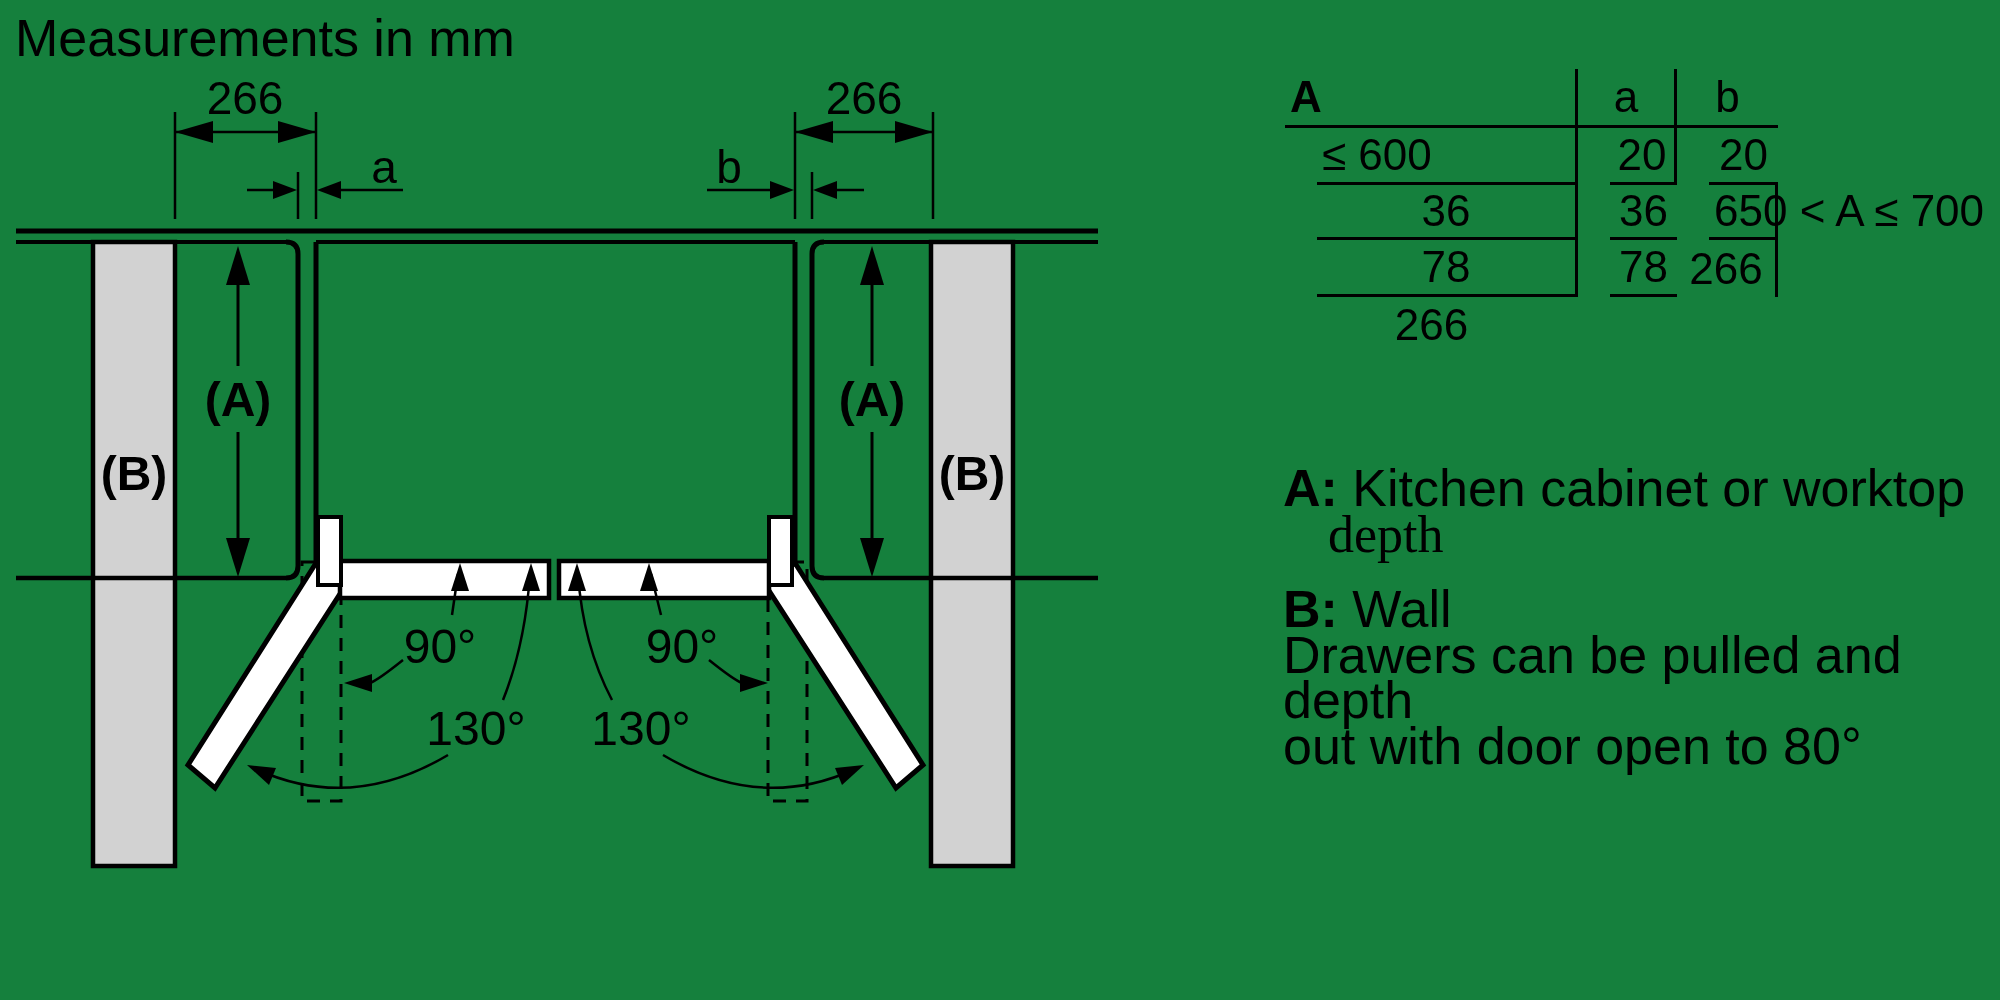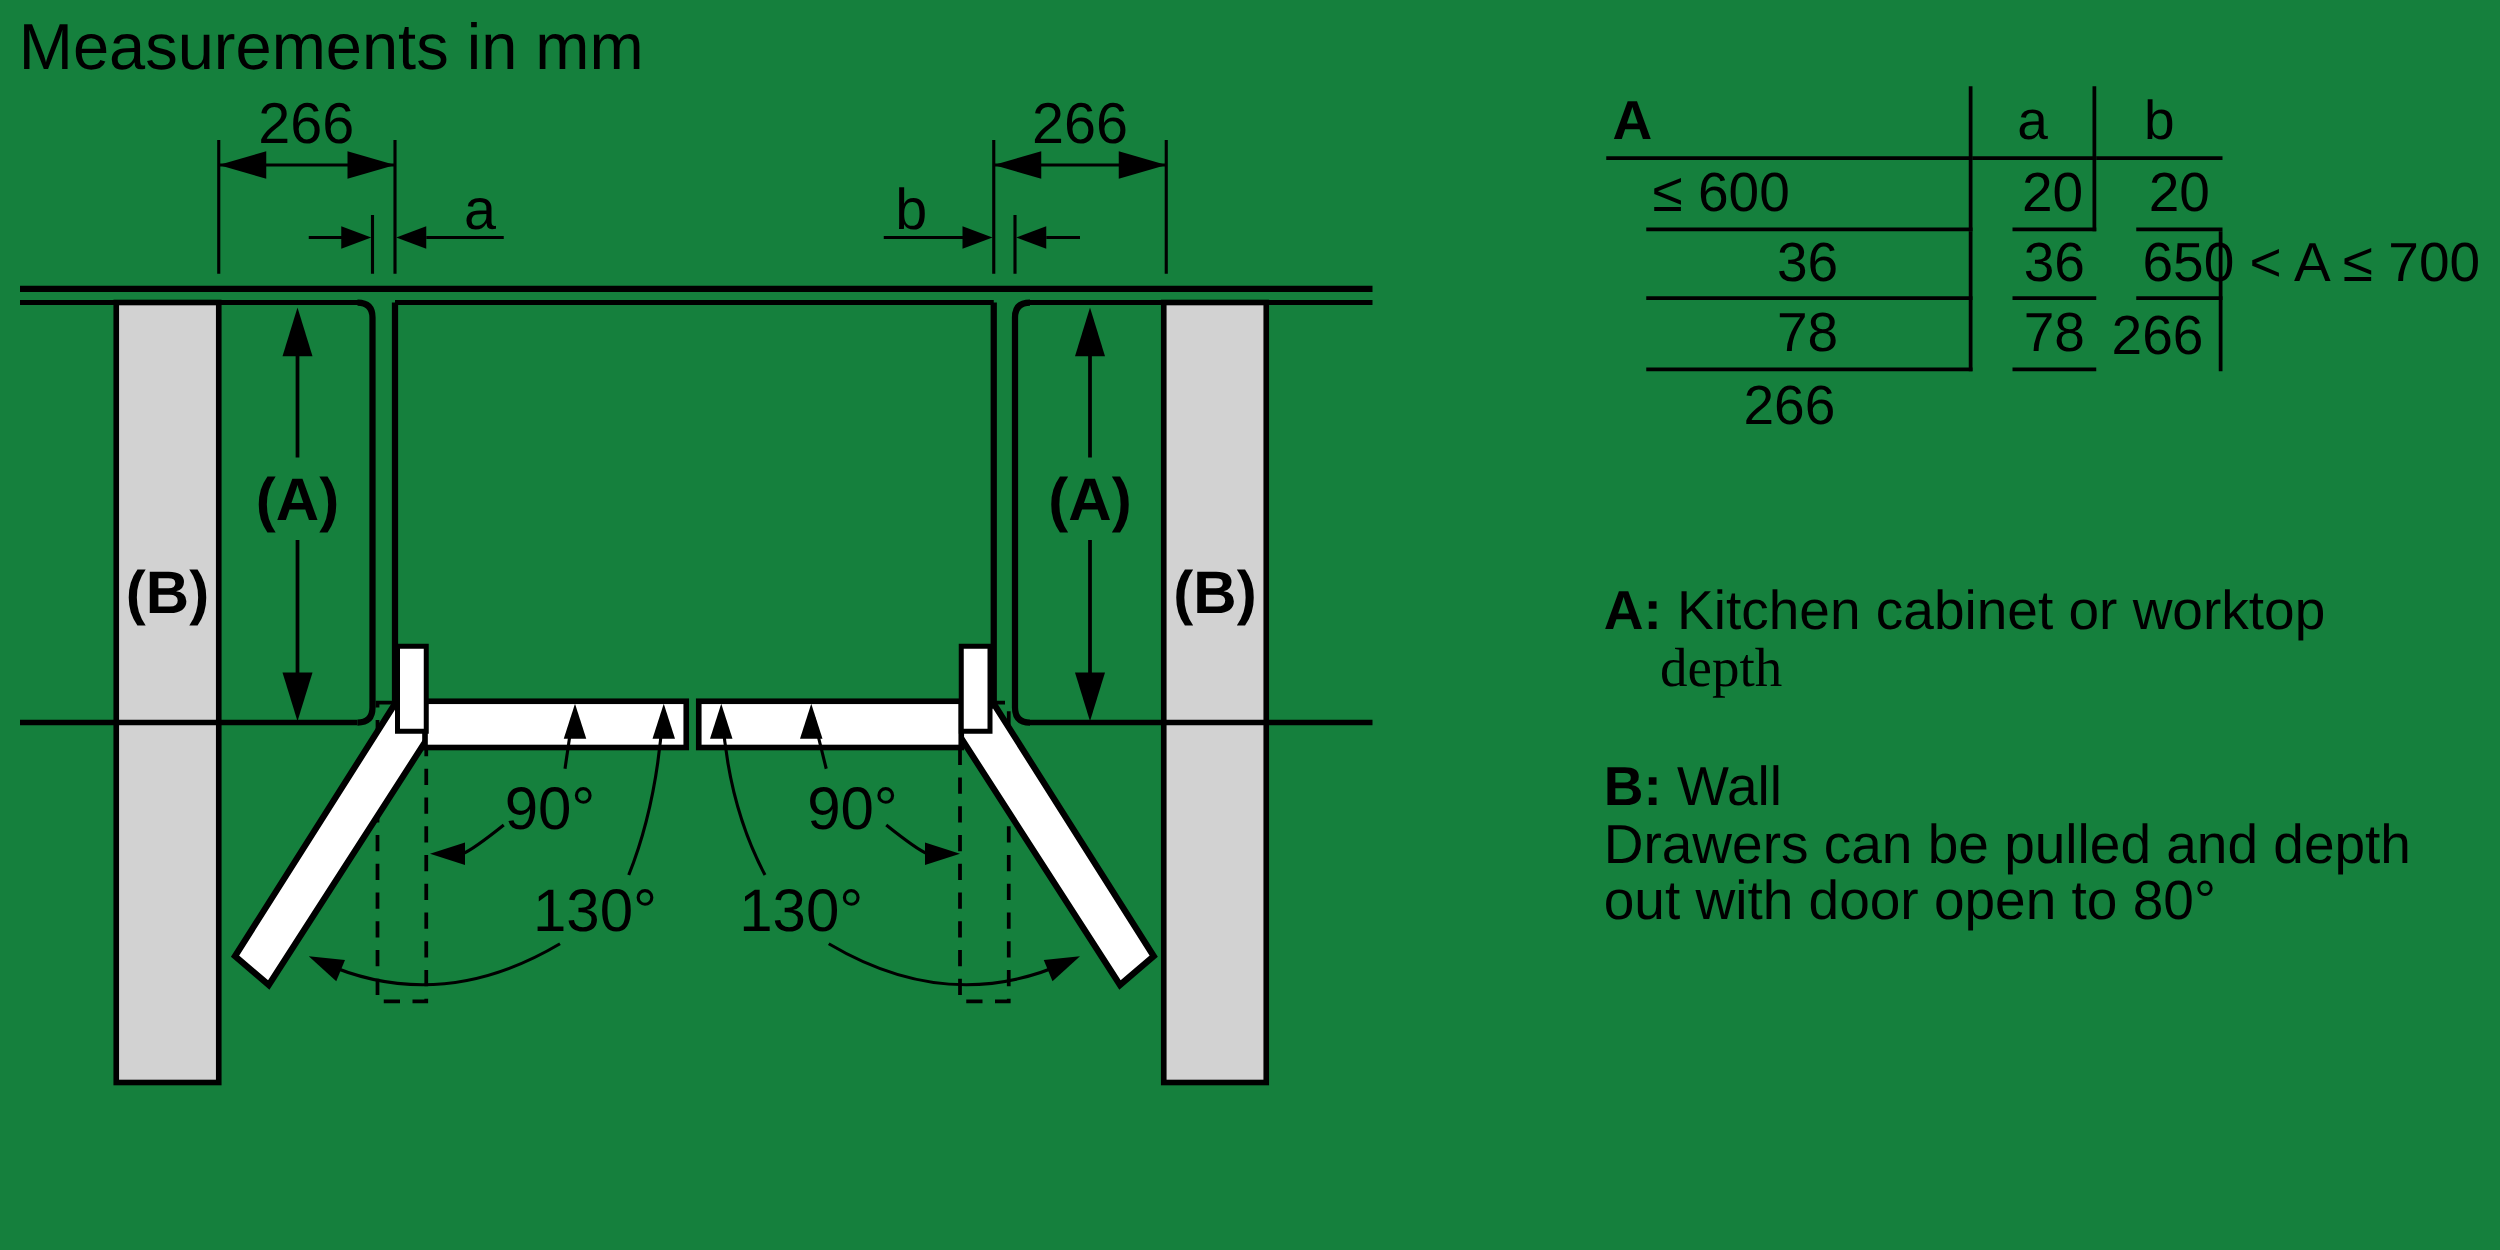--- a/index.html
+++ b/index.html
@@ -30,25 +30,25 @@
   .dim-table .c1 { justify-content:flex-start; padding-left:5px; border-right:3px solid #000; }
   .dim-table .c2 { justify-content:center; border-right:3px solid #000; }
   .dim-table .c3 { justify-content:center; }
   .dim-table .hrow { border-bottom:3px solid #000; }
   .dim-table .rline { border-bottom:3px solid #000;margin-left:32px; }
   .dim-table .bold { font-weight:bold; }
 
   
   .legend {
     position:absolute; left:1283px; top:466px;
-    font-size:44px; line-height:45.5px; color:#000;
+    font-size:52px; line-height:45.5px; color:#000;
   }
   .legend .b { font-weight:bold; }
   .legend .indent { padding-left:45px;font-family:Liberation Serif, serif; }
-  .legend .block2 { margin-top:50px; }
+  .legend .block2 { margin-top:30px; }
 
   
   .dtext { font-family:"Liberation Sans", sans-serif; fill:#000; }
   .t46 { font-size:46px; }
   .t48 { font-size:48px; }
   .t48b { font-size:48px; font-weight:bold; }
 </style>
 </head>
 <body>
 

